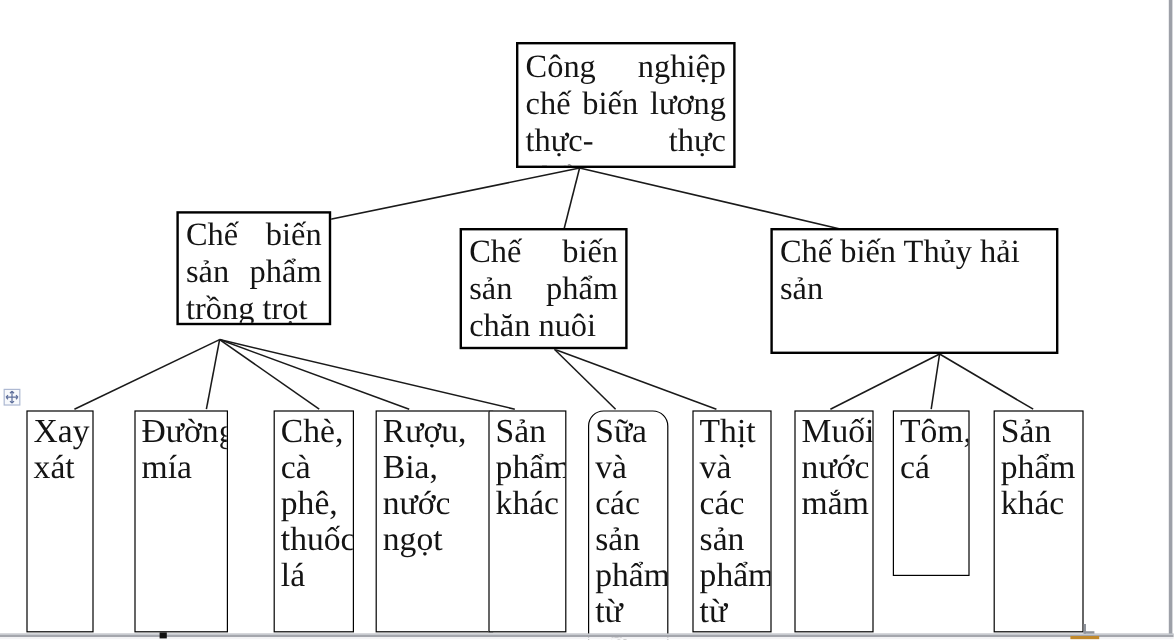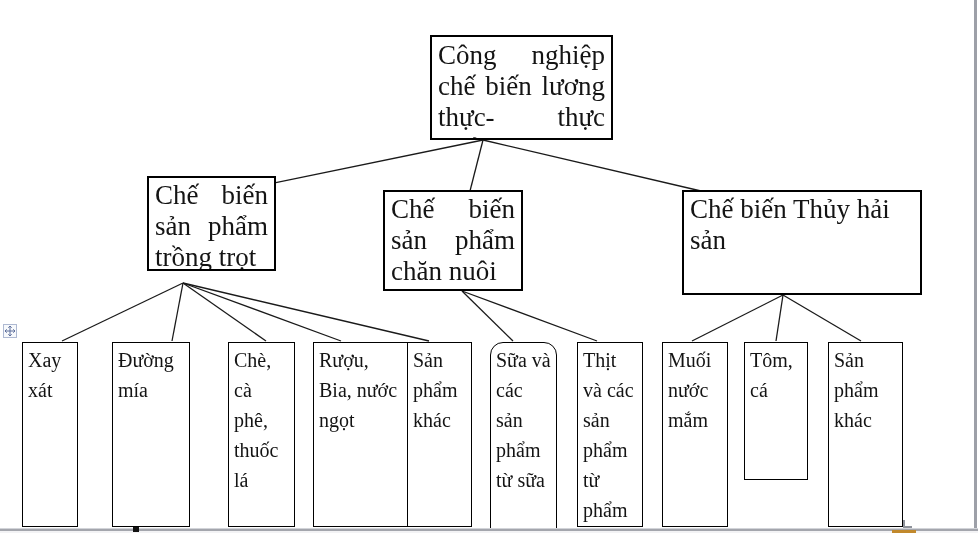--- a/index.html
+++ b/index.html
@@ -8,21 +8,21 @@
     font-family:"Liberation Serif","DejaVu Serif",serif; color:#141414;
     overflow:hidden;
   }
   .connectors{position:absolute; left:0; top:0; width:980px; height:533px; pointer-events:none;}
   .node{
     position:absolute; box-sizing:border-box; background:#ffffff;
     border:2px solid #000000; font-size:27px; line-height:31px;
     padding:2px 6px; overflow:hidden;
   }
   .node.justify{text-align:justify;}
-  .node.leaf{border-width:1.5px; font-size:20px; line-height:30px; padding:2px 5px;}
+  .node.leaf{border-width:1.5px; font-size:28px; line-height:30px; padding:2px 5px;}
   .move-handle{
     position:absolute; left:3px; top:324px; width:14px; height:14px;
     box-sizing:border-box; background:#f7f9fc; border:1px solid #aeb9d2;
     display:flex; align-items:center; justify-content:center;
   }
   .page-edge-v{position:absolute; left:974px; top:0; width:3px; height:529px; background:#9da0a8;}
   .page-edge-h{position:absolute; left:0; top:528px; width:978px; height:2px; background:#a4a6ad; border-top:1px solid #d2d4d9;}
   .page-below{position:absolute; left:0; top:531px; width:978px; height:2px; background:#f3f3f5;}
   .handle-bottom{position:absolute; left:133px; top:527px; width:6px; height:5px; background:#111111;}
   .corner-bracket{
@@ -61,21 +61,21 @@
   <div class="node justify" style="left:430px; top:35px; width:183px; height:105px; padding:3px 6px;">
     <span>Công nghiệp chế biến lương thực- thực phẩm</span>
   </div>
 
   <div class="node justify" style="left:147px; top:176px; width:129px; height:95px;">
     <span>Chế biến sản phẩm trồng trọt</span>
   </div>
   <div class="node justify" style="left:383px; top:190px; width:140px; height:101px;">
     <span>Chế biến sản phẩm chăn nuôi</span>
   </div>
-  <div class="node" style="left:642px; top:190px; width:240px; height:105px;margin-left:40px;">
+  <div class="node" style="left:642px; top:190px; width:240px; height:105px;">
     <span>Chế biến Thủy hải sản</span>
   </div>
 
   <div class="node leaf" style="left:22px; top:342px; width:56px; height:185px;">
     <span>Xay xát</span>
   </div>
   <div class="node leaf" style="left:112px; top:342px; width:78px; height:185px;">
     <span>Đường mía</span>
   </div>
   <div class="node leaf" style="left:228px; top:342px; width:67px; height:185px;">

